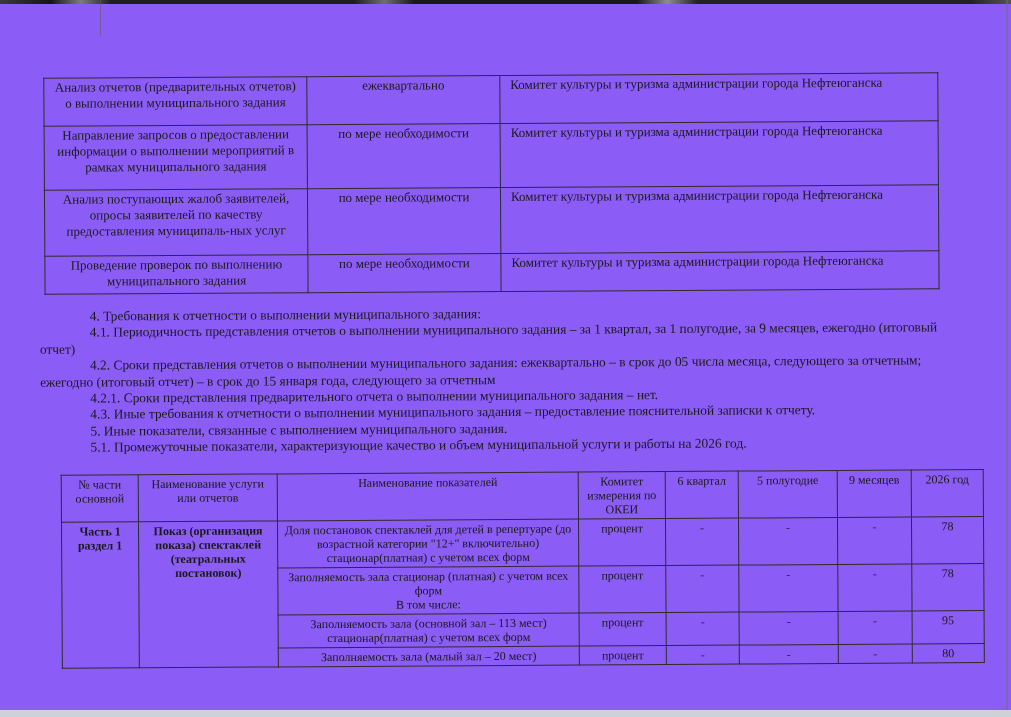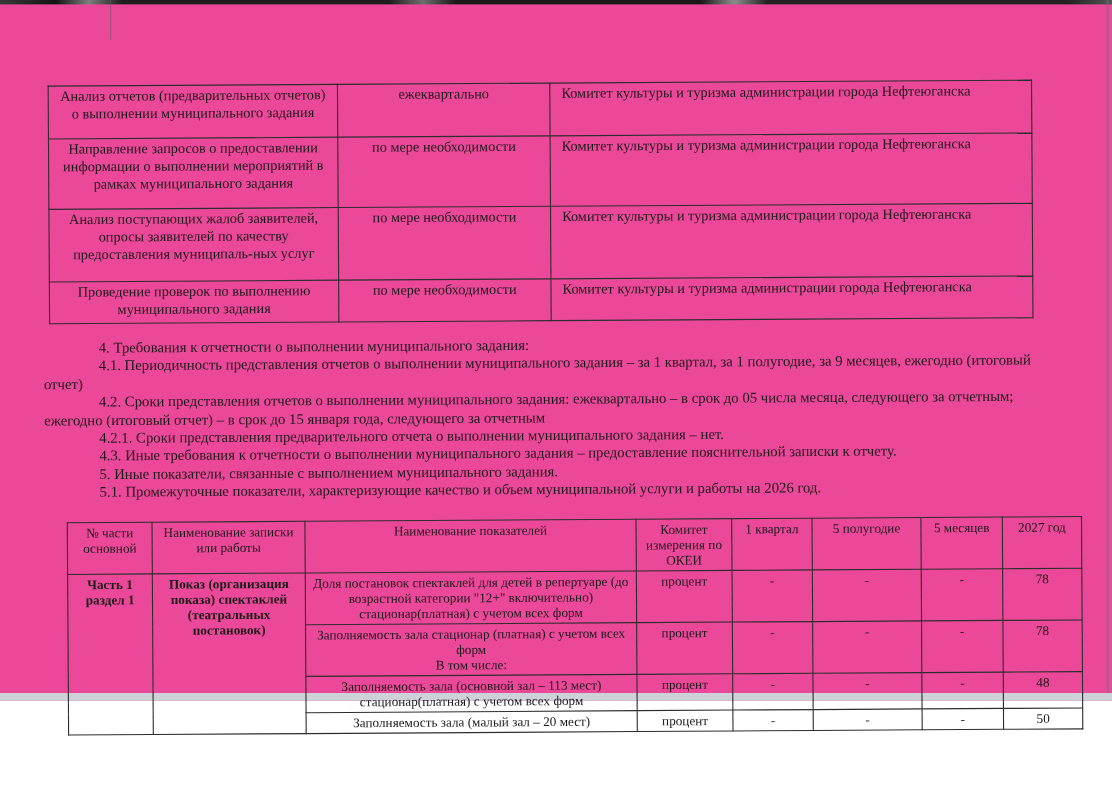--- a/index.html
+++ b/index.html
@@ -2,21 +2,21 @@
 <html><head>
 <meta charset="utf-8">
 <style>
   html,body{margin:0;padding:0;}
   body{
     width:1011px;height:717px;overflow:hidden;
     background:#ffffff;
     font-family:"Liberation Serif","DejaVu Serif",serif;
     color:#1a1a1a;
   }
-  .page{position:relative;width:1011px;height:637px;background:#ec4899;}
+  .page{position:relative;width:1011px;height:717px;background:#8b5cf6;}
 
   
   .top-strip{
     position:absolute;top:0;left:0;right:0;height:4px;
     background:linear-gradient(90deg,#3a3a3a 0,#141414 5%,#7d7d7d 8%,#1e1e1e 11%,
       #1e1e1e 35%,#6f6f6f 38%,#191919 41%,#191919 63%,#8d8d8d 66%,#222 69%,#222 96%,#555 100%);
   }
   .scan-tick{position:absolute;left:100px;top:0;width:1px;height:36px;background:rgba(95,95,95,.55);}
   .bottom-strip{position:absolute;left:0;right:0;bottom:0;height:7px;background:#ccd2d7;}
   .right-edge{position:absolute;top:0;bottom:0;right:3px;width:2px;background:rgba(108,114,120,.5);}
@@ -104,27 +104,27 @@
           <col style="width:301px">
           <col style="width:87px">
         <col style="width:73px">
           <col style="width:99px">
           <col style="width:74px">
           <col style="width:72px">
       </colgroup>
       <tbody>
           <tr class="hh">
         <th>№ части основной</th>
-        <th>Наименование записки или работы</th>
+        <th>Наименование услуги или отчетов</th>
         <th>Наименование показателей</th>
         <th>Комитет измерения по ОКЕИ</th>
-        <th>1 квартал</th>
+        <th>6 квартал</th>
         <th>5 полугодие</th>
-        <th>5 месяцев</th>
-        <th>2027 год</th>
+        <th>9 месяцев</th>
+        <th>2026 год</th>
       </tr>
       <tr class="r1">
         <td class="bold pre" rowspan="4">Часть 1
 раздел 1</td>
         <td class="bold" rowspan="4">Показ (организация показа) спектаклей (театральных постановок)</td>
         <td>Доля постановок спектаклей для детей в репертуаре (до возрастной категории "12+" включительно) стационар(платная) с учетом всех форм</td>
         <td>процент</td>
         <td>-</td>
         <td>-</td>
         <td>-</td>
@@ -138,27 +138,27 @@
         <td>-</td>
         <td>-</td>
         <td>78</td>
       </tr>
       <tr class="r3">
         <td>Заполняемость зала (основной зал – 113 мест) стационар(платная) с учетом всех форм</td>
         <td>процент</td>
         <td>-</td>
         <td>-</td>
         <td>-</td>
-        <td>48</td>
+        <td>95</td>
       </tr>
       <tr class="r4">
         <td>Заполняемость зала (малый зал – 20 мест)</td>
         <td>процент</td>
         <td>-</td>
         <td>-</td>
         <td>-</td>
-        <td>50</td>
+        <td>80</td>
       </tr>
     </tbody>
       </table>
 
   </div>
 </div>
 
 </body></html>

